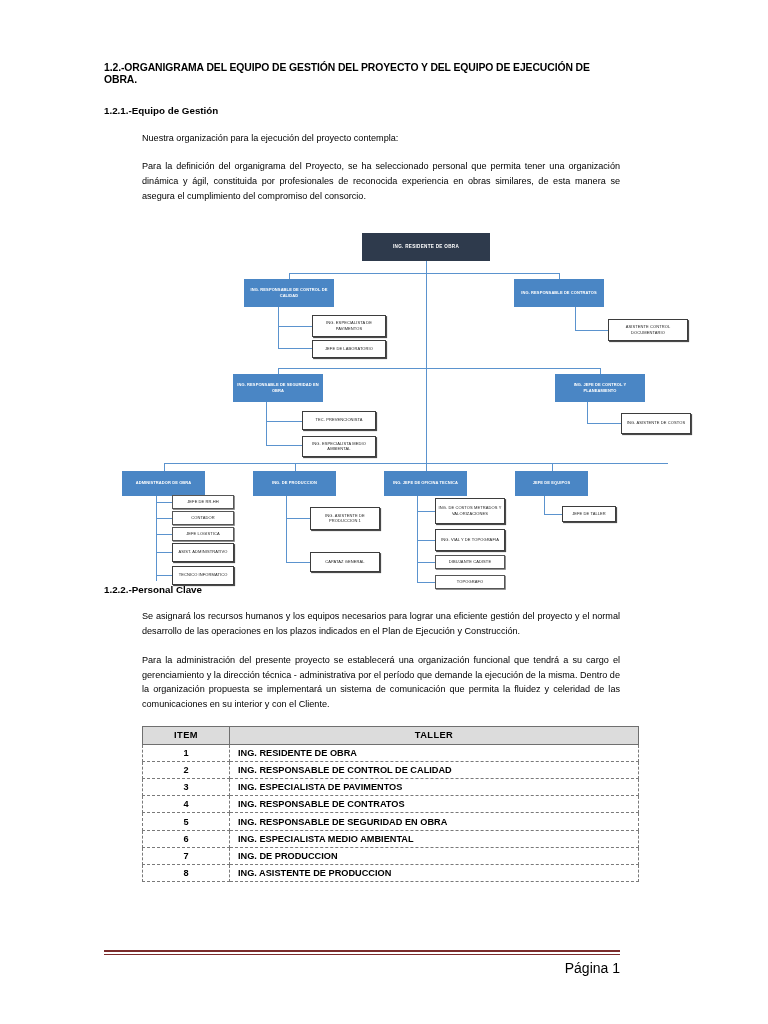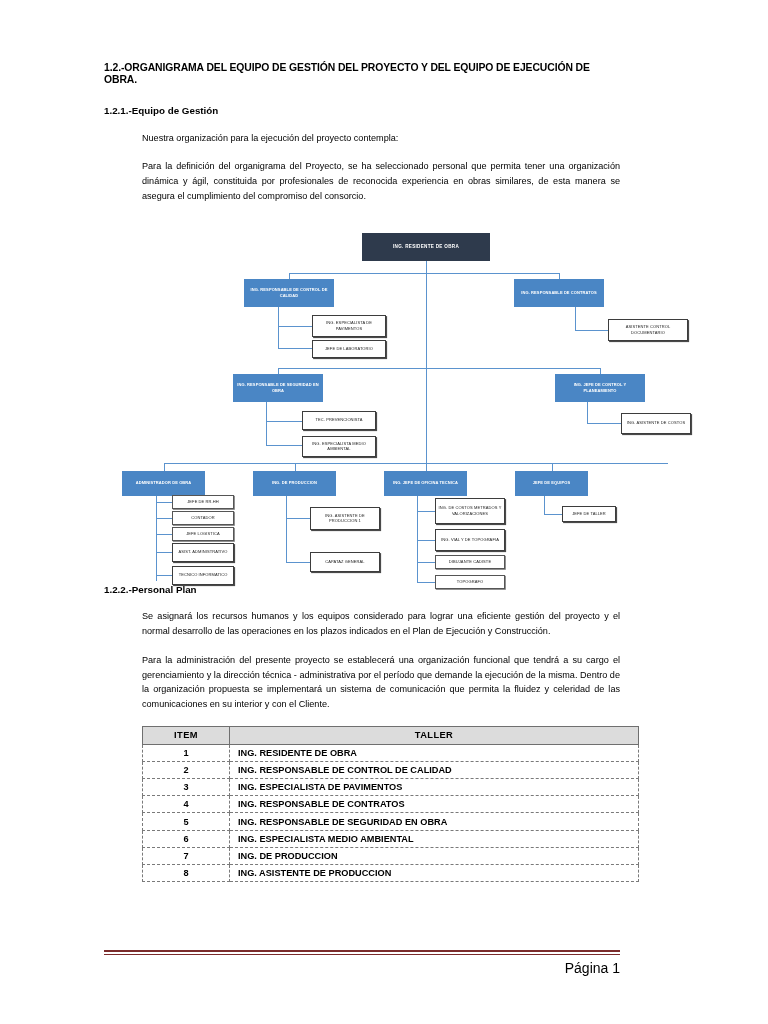--- a/index.html
+++ b/index.html
@@ -300,23 +300,23 @@
     <div class="node white thin" style="left:335px;top:357px;width:70px;height:14px;">
       <span>TOPOGRAFO</span>
     </div>
 
     <div class="node white" style="left:462px;top:288px;width:54px;height:16px;">
       <span>JEFE DE TALLER</span>
     </div>
 
   </div>
 
-  <h2 class="doc-h2" style="margin-top:18px;">1.2.2.-Personal Plan</h2>
-
-  <p class="para">Se asignará los recursos humanos y los equipos considerado para lograr una eficiente gestión del proyecto y el normal desarrollo de las operaciones en los plazos indicados en el Plan de Ejecución y Construcción.</p>
+  <h2 class="doc-h2" style="margin-top:18px;">1.2.2.-Personal Clave</h2>
+
+  <p class="para">Se asignará los recursos humanos y los equipos necesarios para lograr una eficiente gestión del proyecto y el normal desarrollo de las operaciones en los plazos indicados en el Plan de Ejecución y Construcción.</p>
   <p class="para">Para la administración del presente proyecto se establecerá una organización funcional que tendrá a su cargo el gerenciamiento y la dirección técnica - administrativa por el período que demande la ejecución de la misma. Dentro de la organización propuesta se implementará un sistema de comunicación que permita la fluidez y celeridad de las comunicaciones en su interior y con el Cliente.</p>
 
   <div class="tbl-wrap">
     <table class="cargo">
       <thead>
         <tr>
           <th class="item">ITEM</th>
           <th>TALLER</th>
         </tr>
       </thead>

